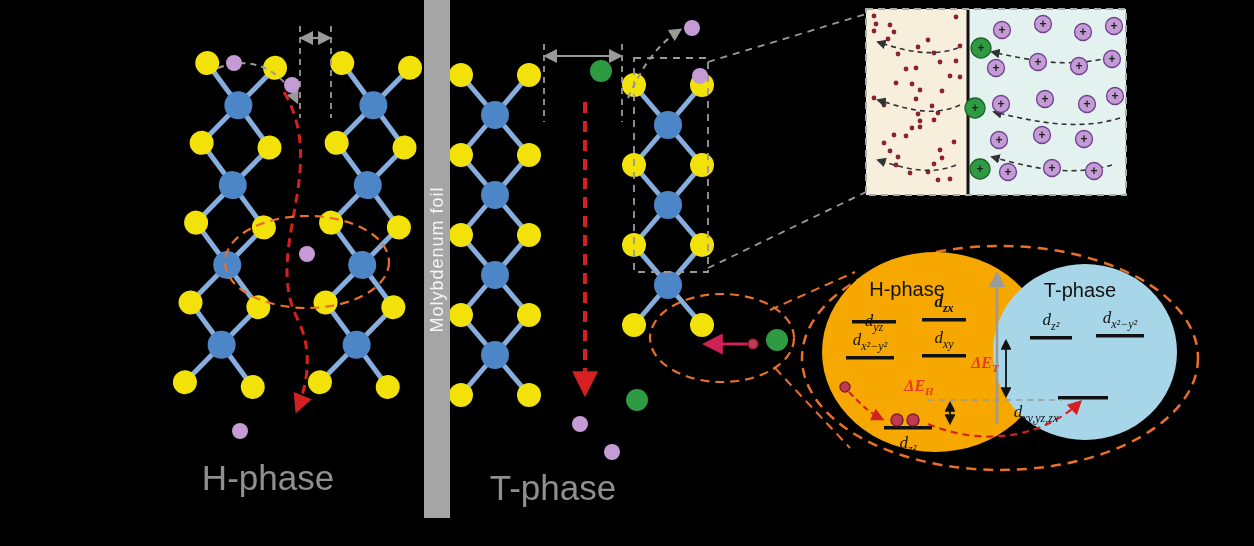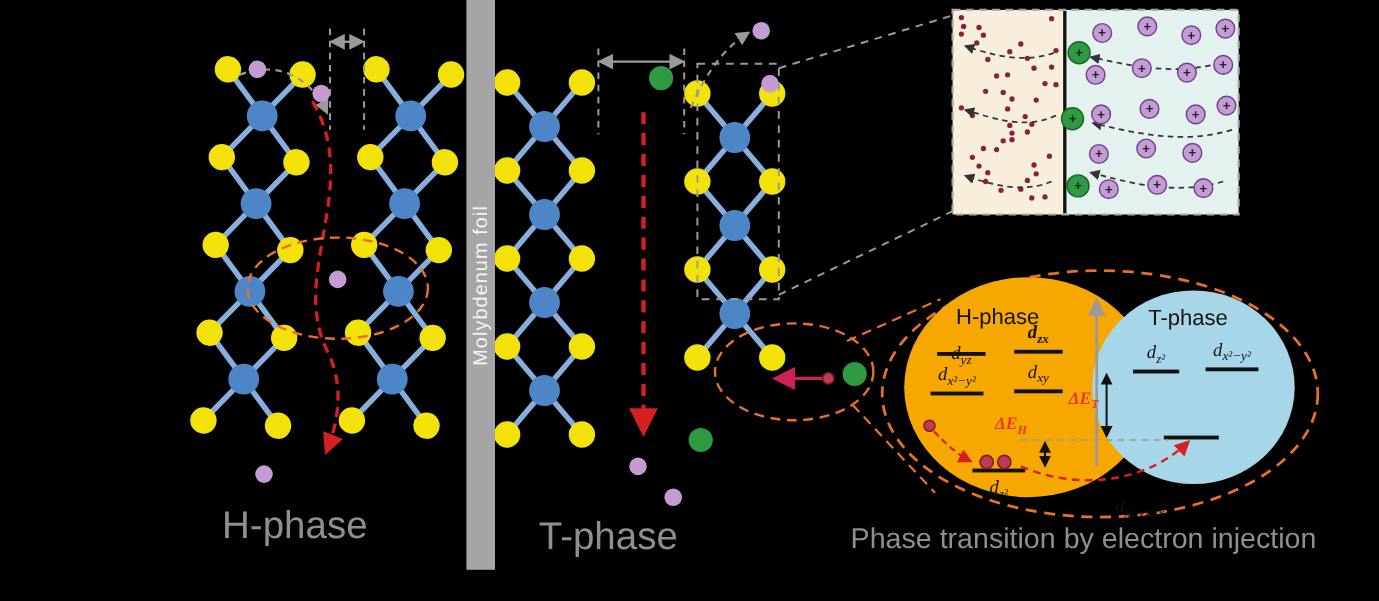--- a/index.html
+++ b/index.html
@@ -338,28 +338,27 @@
         <path d="M 928,424 C 985,448 1045,436 1080,402" fill="none" stroke="#d42020" stroke-width="2.2" stroke-dasharray="7 5" marker-end="url(#mRed)"></path>
       </g>
     </svg>
 
   <div id="foil">
     <span>Molybdenum foil</span>
   </div>
 
   <div class="phase-label" id="hlabel">H-phase</div>
   <div class="phase-label" id="tlabel">T-phase</div>
-  <div id="caption">Phase transition by electron injection</div>
 
   <div class="etitle" id="ehtitle">H-phase</div>
   <div class="etitle" id="ettitle">T-phase</div>
 
   <div class="delta" id="deh"><span>ΔE</span><sub>H</sub></div>
   <div class="delta" id="det"><span>ΔE</span><sub>T</sub></div>
 <div class="orb" style="left: 874px; top: 323px;"><span>d</span><sub>yz</sub></div>
     <div class="orb" style="left: 944px; top: 304px; font-weight: bold;"><span>d</span><sub>zx</sub></div>
     <div class="orb" style="left: 870px; top: 342px;"><span>d</span><sub>x²−y²</sub></div>
     <div class="orb" style="left: 944px; top: 340px; text-align: center;"><span>d</span><sub>xy</sub></div>
     <div class="orb" style="left: 908px; top: 445px;"><span>d</span><sub>z²</sub></div>
     <div class="orb" style="left: 1051px; top: 322px;"><span>d</span><sub>z²</sub></div>
     <div class="orb" style="left: 1120px; top: 320px;"><span>d</span><sub>x²−y²</sub></div>
-    <div class="orb" style="left: 1036px; top: 414px; margin-top: 48px;"><span>d</span><sub>xy,yz,zx</sub></div>
+    <div class="orb" style="left: 1036px; top: 414px;"><span>d</span><sub>xy,yz,zx</sub></div>
   </div>
 
 </body></html>

